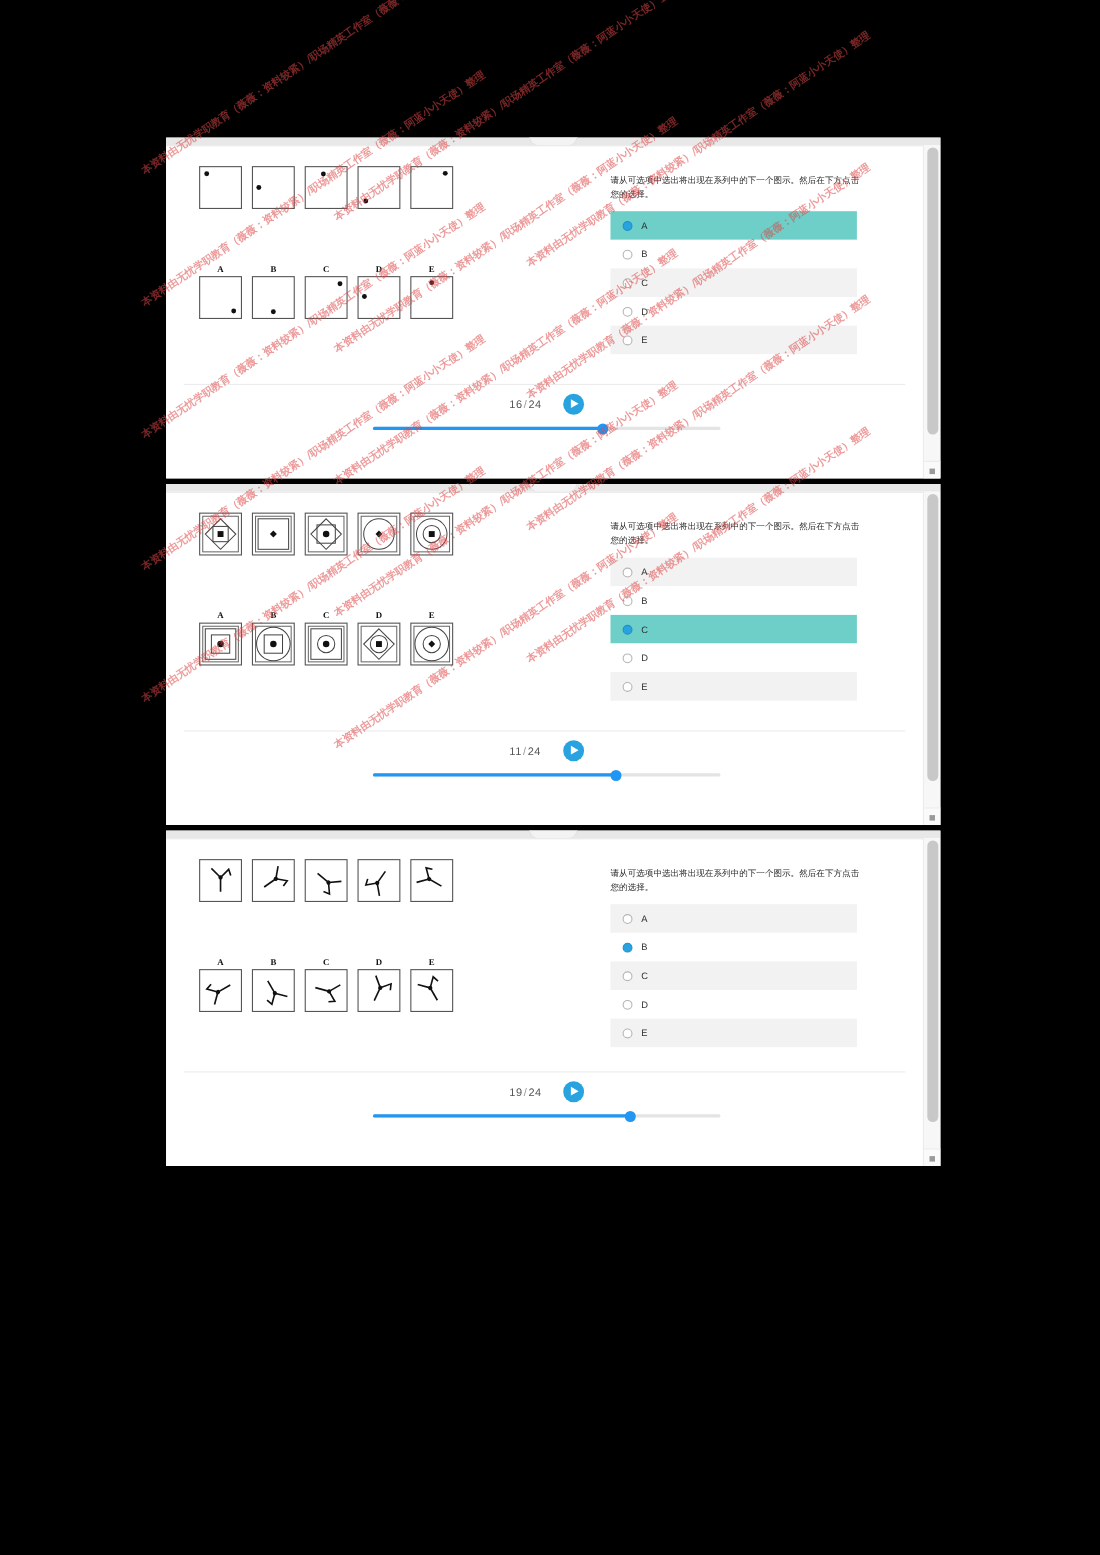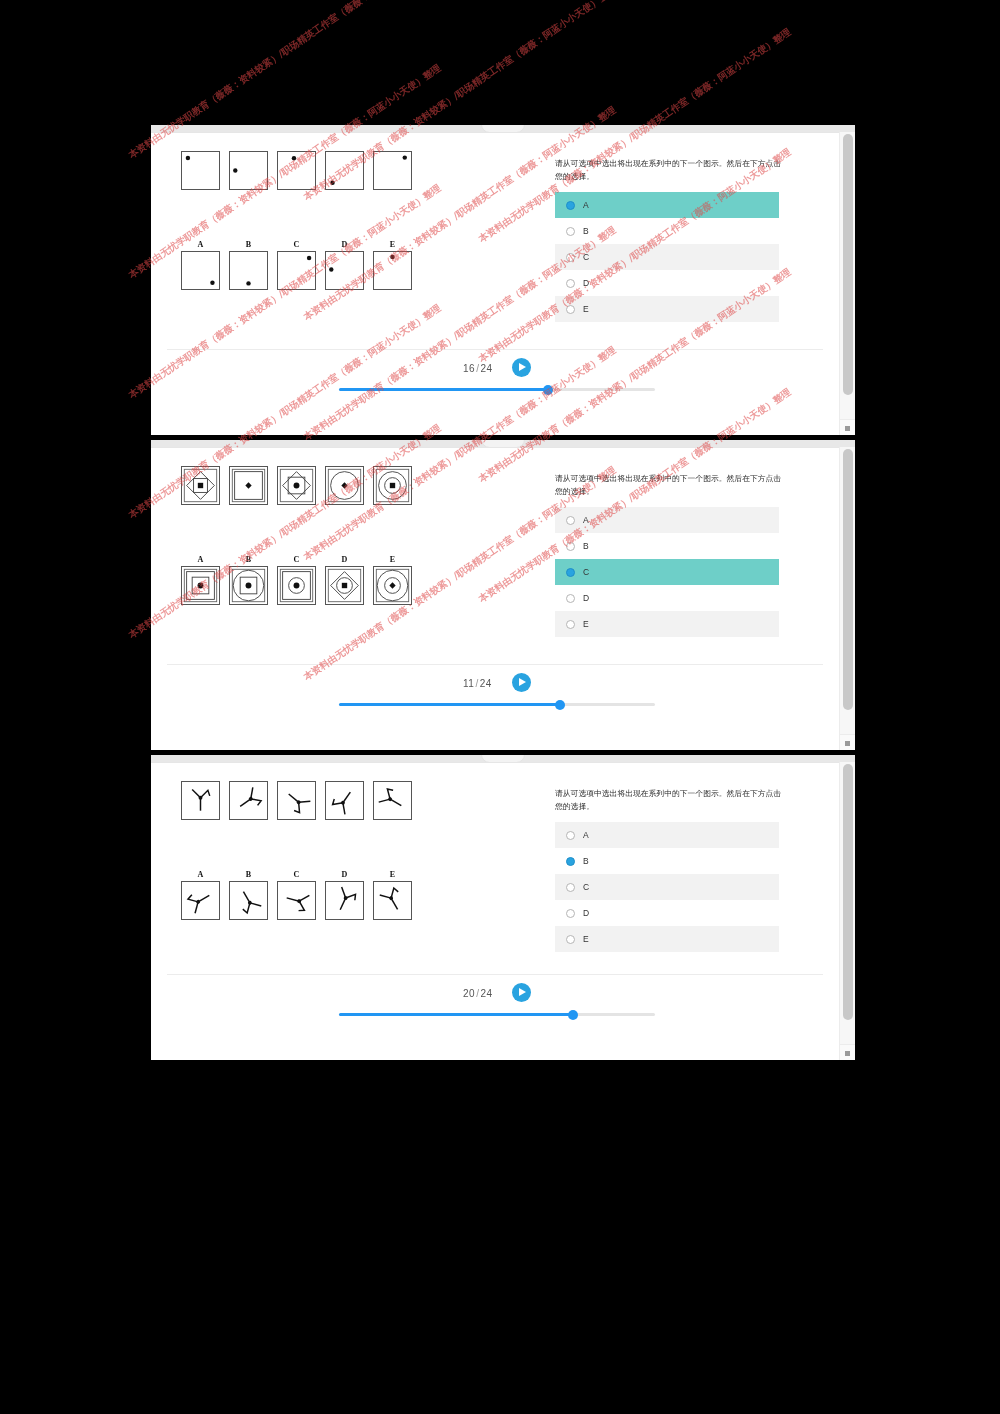--- a/index.html
+++ b/index.html
@@ -581,21 +581,21 @@
                 <span class="option-label">D</span>
               </div>
               <div class="option">
                 <span class="radio"></span>
                 <span class="option-label">E</span>
               </div>
             </div>
       </div>
       <div class="divider" style="top: 211px;"></div>
       <div class="counter" style="left: 312px; top: 225px;">
-        <span>20</span><span class="slash">/</span><span>24</span>
+        <span>19</span><span class="slash">/</span><span>24</span>
       </div>
       <div class="next-btn" style="left: 361px; top: 220px;"></div>
       <div class="progress" style="left: 188px; width: 316px; top: 250px;">
         <div class="fill" style="width: 74%;"></div>
         <div class="thumb" style="left: 74%;"></div>
       </div>
     </div>
     <div class="vscroll">
       <div class="thumb"></div>
       <div class="corner"></div>

